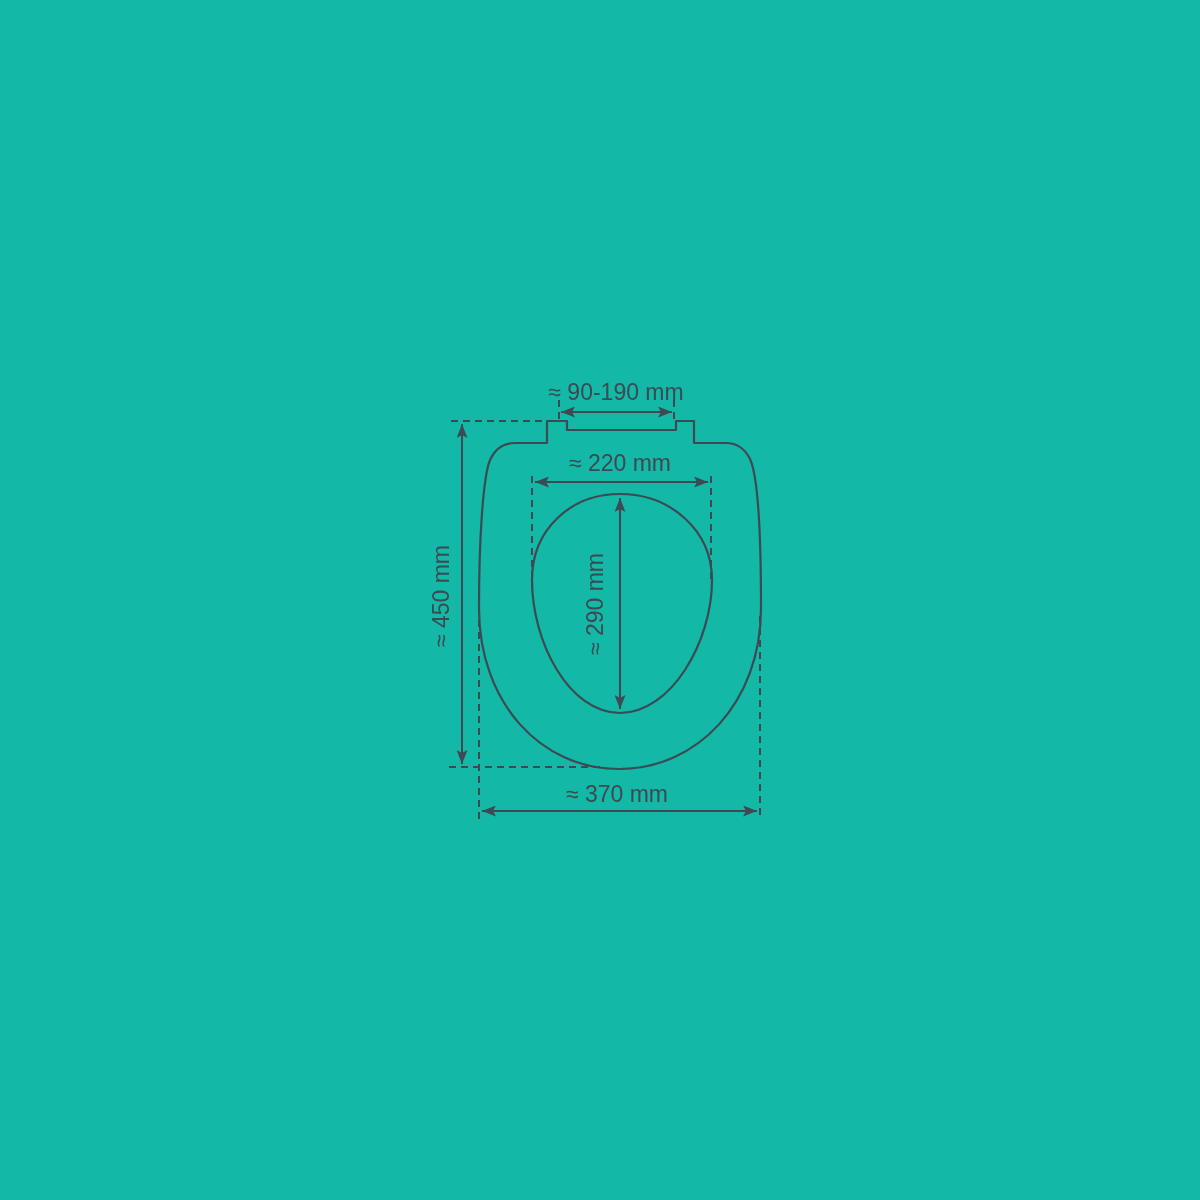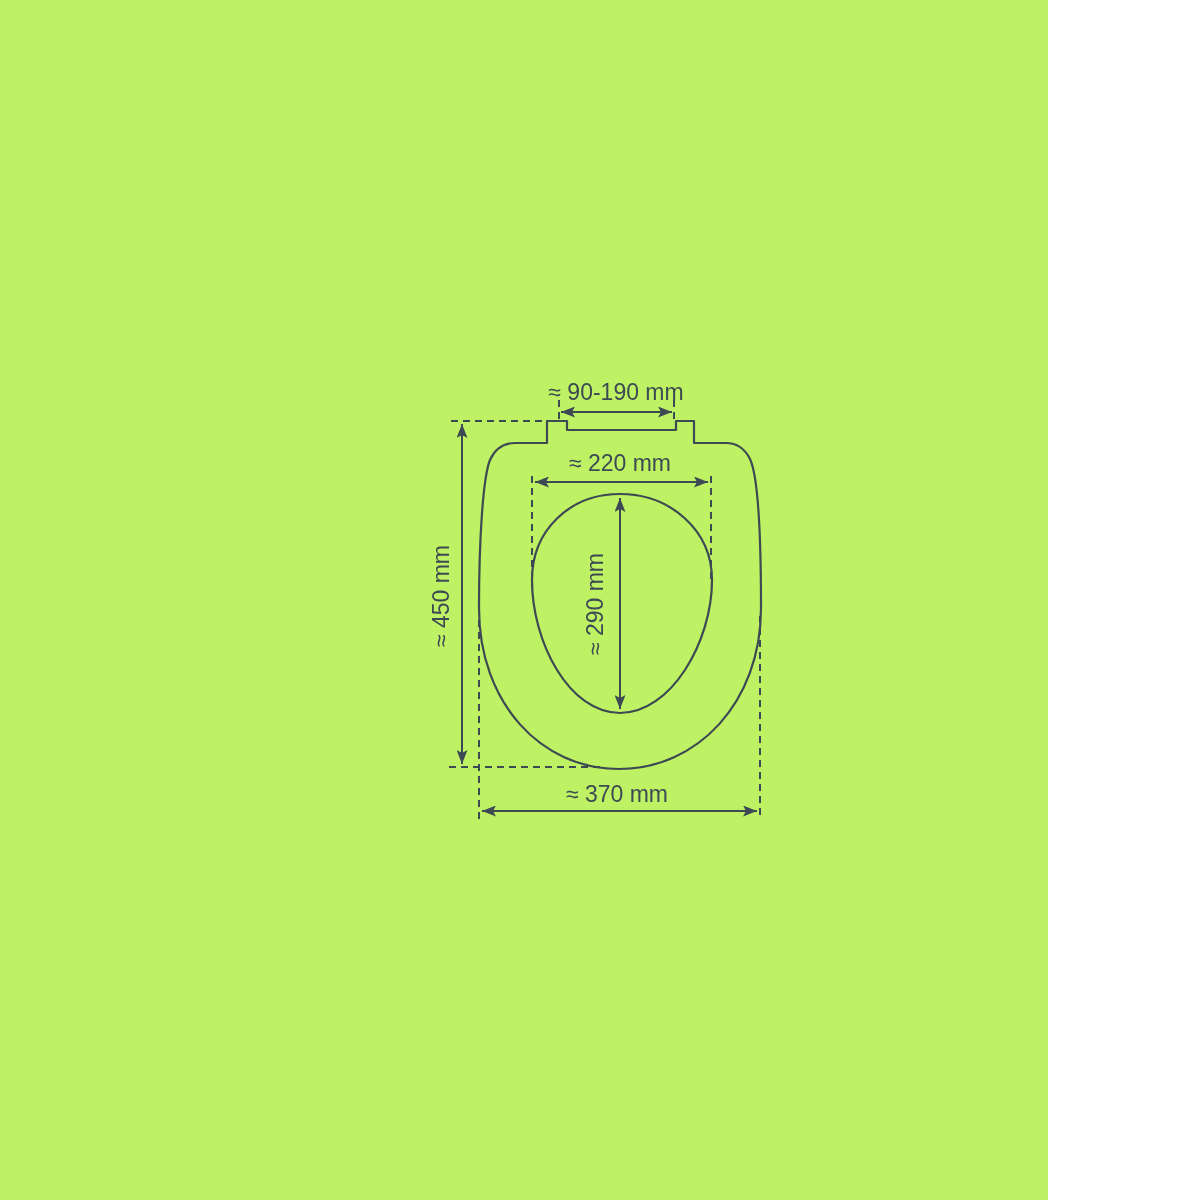--- a/index.html
+++ b/index.html
@@ -5,23 +5,23 @@
   html, body {
     margin: 0;
     padding: 0;
     width: 1200px;
     height: 1200px;
     background: #ffffff;
     overflow: hidden;
   }
   .canvas {
     position: relative;
-    width: 1048px;
+    width: 1200px;
     height: 1200px;
-    background: #bef264;
+    background: #14b8a6;
   }
   svg {
     --line-color: #3d4953;
     display: block;
   }
   svg text {
     font-family: "Liberation Sans", sans-serif;
     font-size: 23px;
     fill: var(--line-color);
   }

